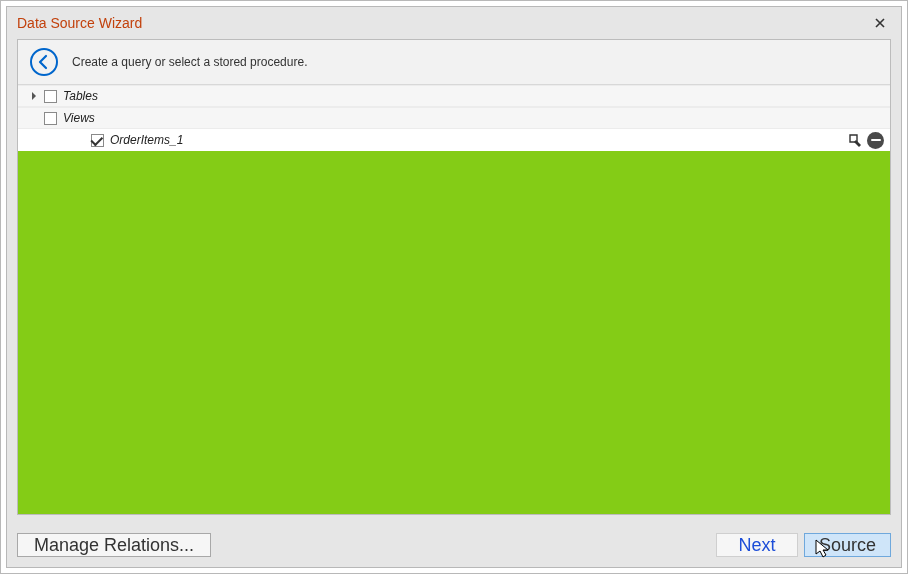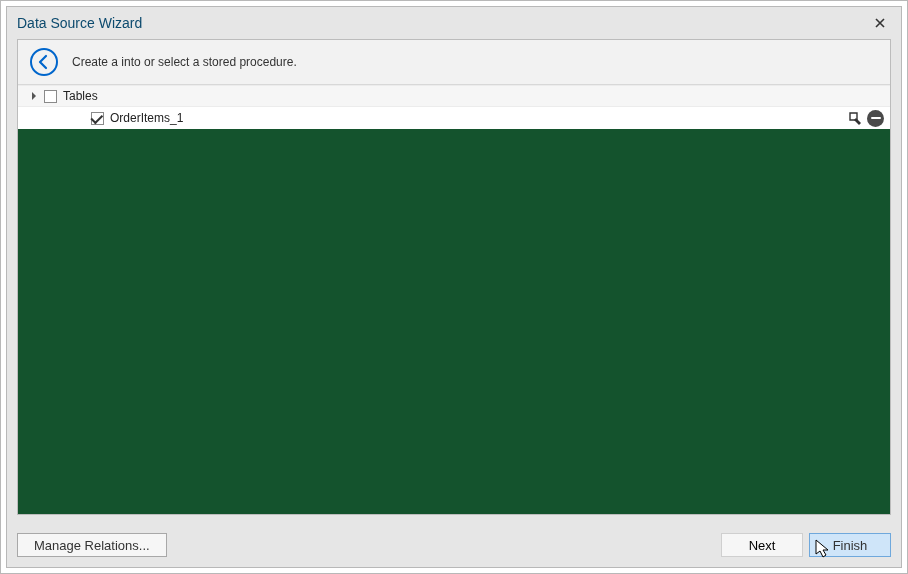--- a/index.html
+++ b/index.html
@@ -24,21 +24,21 @@
     background: #e6e6e6;
     display: flex;
     flex-direction: column;
   }
   .titlebar {
     height: 32px;
     display: flex;
     align-items: center;
     padding: 0 10px;
     font-size: 14px;
-    color: #0c4a6e;
+    color: #c2410c;
   }
   .titlebar .title { flex: 1; }
   .close-x {
     font-size: 14px;
     color: #444;
     cursor: pointer;
     padding: 2px 6px;
     font-family: Arial, sans-serif;
   }
   .body {
@@ -63,22 +63,23 @@
     border-radius: 50%;
     display: flex;
     align-items: center;
     justify-content: center;
     flex-shrink: 0;
   }
   .back-circle svg { width: 16px; height: 16px; }
   .hint-text { line-height: 1.4; color: #333; }
   .tree {
     flex: 1;
-    background: #14532d;
+    background: #84cc16;
     overflow: auto;
+    font-style: italic;
   }
   .row {
     height: 22px;
     display: flex;
     align-items: center;
     padding: 0 6px 0 6px;
     border-bottom: 0;
     position: relative;
   }
   .row.cat { background: #f6f6f6; }
@@ -144,29 +145,29 @@
     display: flex;
     align-items: center;
     padding: 8px 10px 10px 10px;
   }
   .btn {
     height: 24px;
     min-width: 82px;
     border: 1px solid #a8a8a8;
     background: #f6f6f6;
     color: #333;
-    font-size: 13px;
+    font-size: 18px;
     padding: 0 14px;
     cursor: pointer;
     display: inline-flex;
     align-items: center;
     justify-content: center;
   }
   .btn.disabled {
-    color: #000000;
+    color: #1d4ed8;
     border-color: #cfcfcf;
     cursor: default;
   }
   .btn.primary {
     background: #cfe5f9;
     border-color: #6fa8dc;
   }
   .btn.manage { min-width: 140px; padding: 0 16px; }
   .spacer-flex { flex: 1; }
   .btn + .btn { margin-left: 6px; }
@@ -196,37 +197,45 @@
 
   <div class="body">
 
     <div class="hint">
       <div class="back-circle">
         <svg viewBox="0 0 16 16">
           <path d="M10 2 L4 8 L10 14" stroke="#0066cc" stroke-width="2.2" fill="none" stroke-linecap="round" stroke-linejoin="round"></path>
         </svg>
       </div>
       <div class="hint-text">
-        <div>Create a into or select a stored procedure.</div>
+        <div>Create a query or select a stored procedure.</div>
       </div>
     </div>
 
     <div class="tree">
 
       <div class="row cat">
         <span class="spacer" style="width:4px"></span>
         <span class="expander">
           <svg width="8" height="8" viewBox="0 0 8 8">
                 <path d="M2 0 L6 4 L2 8 Z" fill="#555"></path>
               </svg>
         </span>
         <span class="checkbox"></span>
         <span class="label">Tables</span>
       </div>
 
+      <div class="row cat">
+        <span class="spacer" style="width:4px"></span>
+        <span class="expander" style="visibility:hidden">
+          <svg width="8" height="8"></svg>
+        </span>
+        <span class="checkbox"></span>
+        <span class="label">Views</span>
+      </div>
 
 
       <div class="row item">
         <span class="spacer" style="width:34px"></span>
         <span class="checkbox checked"></span>
         <span class="label">OrderItems_1</span>
         <span class="right-icons">
           <span class="edit-icon">
             <svg width="16" height="16" viewBox="0 0 16 16">
               <path d="M3 3 H10 V10 H3 Z" fill="none" stroke="#333" stroke-width="1.4"></path>
@@ -242,21 +251,21 @@
       </div>
 
     </div>
 
   </div>
 
   <div class="footer">
     <button class="btn manage">Manage Relations...</button>
     <span class="spacer-flex"></span>
     <button class="btn disabled">Next</button>
-    <button class="btn primary">Finish</button>
+    <button class="btn primary">Source</button>
   </div>
 
 </div>
 </div>
 
 <svg class="cursor" viewBox="0 0 16 20">
   <path d="M1 1 L1 15 L5 12 L8 18 L11 16 L8 11 L13 11 Z" fill="#fff" stroke="#000" stroke-width="1"></path>
 </svg>
 
 </body></html>

